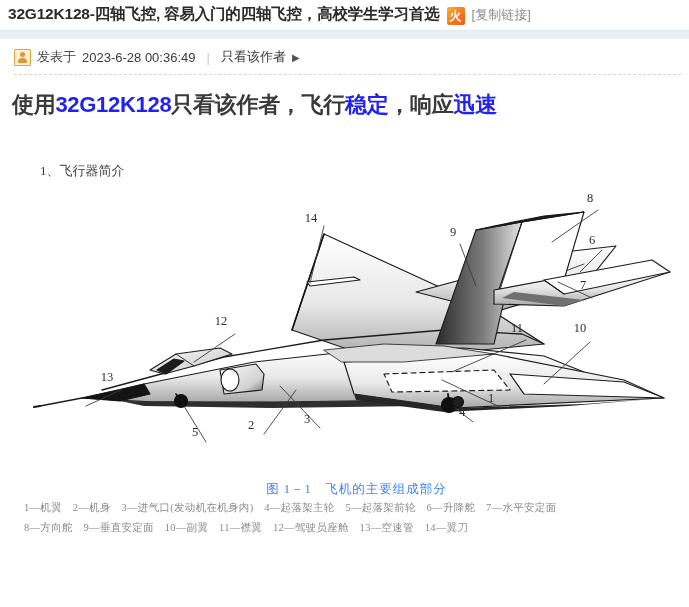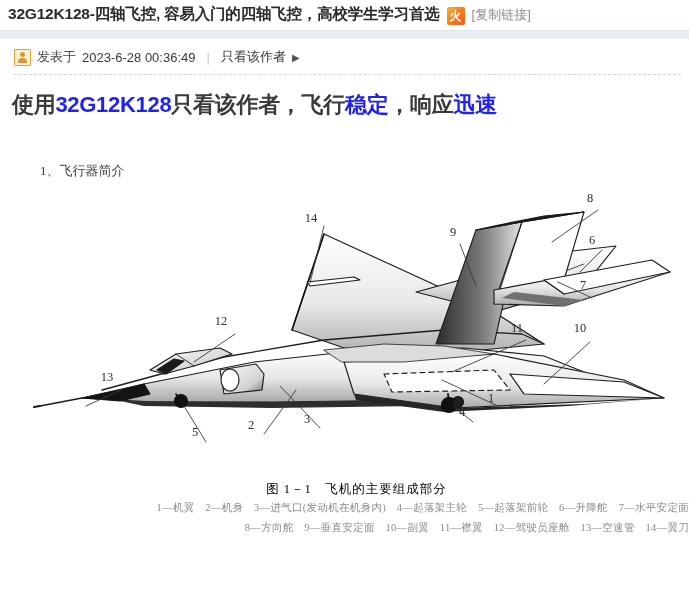--- a/index.html
+++ b/index.html
@@ -145,30 +145,30 @@
     position: relative;
     width: 665px;
     height: 352px;
     margin-left: 12px;
     background: #ffffff;
   }
   .figure svg { display: block; }
   .fig-caption {
     font-family: "Liberation Serif", serif;
     font-size: 12.5px;
-    color: #000000;
+    color: #3b82f6;
     text-align: center;
     letter-spacing: 1px;
     margin-top: 2px;
   }
   .fig-legend {
     font-family: "Liberation Serif", serif;
     font-size: 10.5px;
     color: #8a8a8a;
-    text-align: right;
+    text-align: left;
     letter-spacing: 0.3px;
     line-height: 1.85;
   }
 </style>
 </head>
 <body>
 
 <div class="title-bar">
   <span class="thread-title">32G12K128-四轴飞控, 容易入门的四轴飞控，高校学生学习首选</span>
   <span class="fire-badge">火</span>

